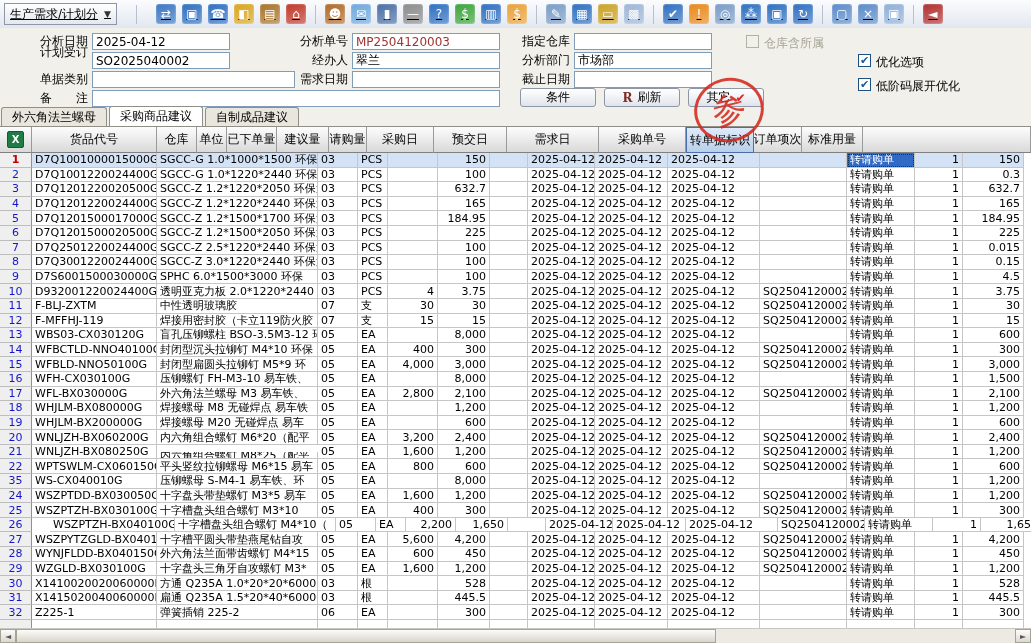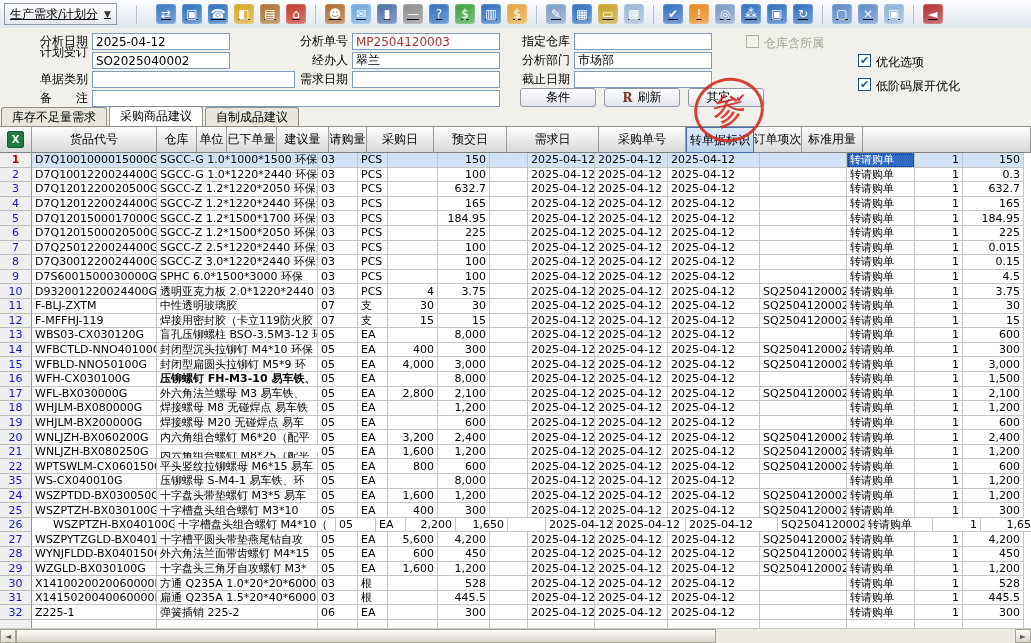--- a/index.html
+++ b/index.html
@@ -167,21 +167,21 @@
       <span>其它</span>
       <span class="ok-ico">✔</span>
     </div>
 
     <div class="stamp">
       <span>参</span>
     </div>
   </div>
 
   <div class="tabs">
-    <div class="tab"><span>库存不足量需求</span></div>
+    <div class="tab"><span>外六角法兰螺母</span></div>
     <div class="tab active"><span>采购商品建议</span></div>
     <div class="tab"><span>自制成品建议</span></div>
   </div>
 
   <div class="grid">
     <div class="g-head" id="grid-head">
         <div class="hc" style="width: 32px; flex: 0 0 32px;">
           <span class="xlicon">X</span>
         </div>
         <div class="hc" style="width: 125px; flex: 0 0 125px;">货品代号</div>
@@ -451,21 +451,21 @@
           <div class="gc" style="width: 73px; flex: 0 0 73px;">2025-04-12</div>
           <div class="gc" style="width: 92px; flex: 0 0 92px;">2025-04-12</div>
           <div class="gc" style="width: 87px; flex: 0 0 87px;">SQ2504120002</div>
           <div class="gc" style="width: 68px; flex: 0 0 68px;">转请购单</div>
           <div class="gc ar" style="width: 48px; flex: 0 0 48px;">1</div>
           <div class="gc ar" style="width: 61px; flex: 0 0 61px;">3,000</div>
         </div>
         <div class="g-row">
           <div class="rn">16</div>
           <div class="gc" style="width: 125px; flex: 0 0 125px;">WFH-CX030100G</div>
-          <div class="gc" style="width: 161px; flex: 0 0 161px; font-weight: bold;">压铆螺钉 FH-M3-10 易车铁、</div>
+          <div class="gc" style="width: 161px; flex: 0 0 161px;">压铆螺钉 FH-M3-10 易车铁、</div>
           <div class="gc" style="width: 40px; flex: 0 0 40px;">05</div>
           <div class="gc" style="width: 30px; flex: 0 0 30px;">EA</div>
           <div class="gc ar" style="width: 50px; flex: 0 0 50px;"></div>
           <div class="gc ar" style="width: 52px; flex: 0 0 52px;">8,000</div>
           <div class="gc ar" style="width: 38px; flex: 0 0 38px;"></div>
           <div class="gc" style="width: 67px; flex: 0 0 67px;">2025-04-12</div>
           <div class="gc" style="width: 73px; flex: 0 0 73px;">2025-04-12</div>
           <div class="gc" style="width: 92px; flex: 0 0 92px;">2025-04-12</div>
           <div class="gc" style="width: 87px; flex: 0 0 87px;"></div>
           <div class="gc" style="width: 68px; flex: 0 0 68px;">转请购单</div>

